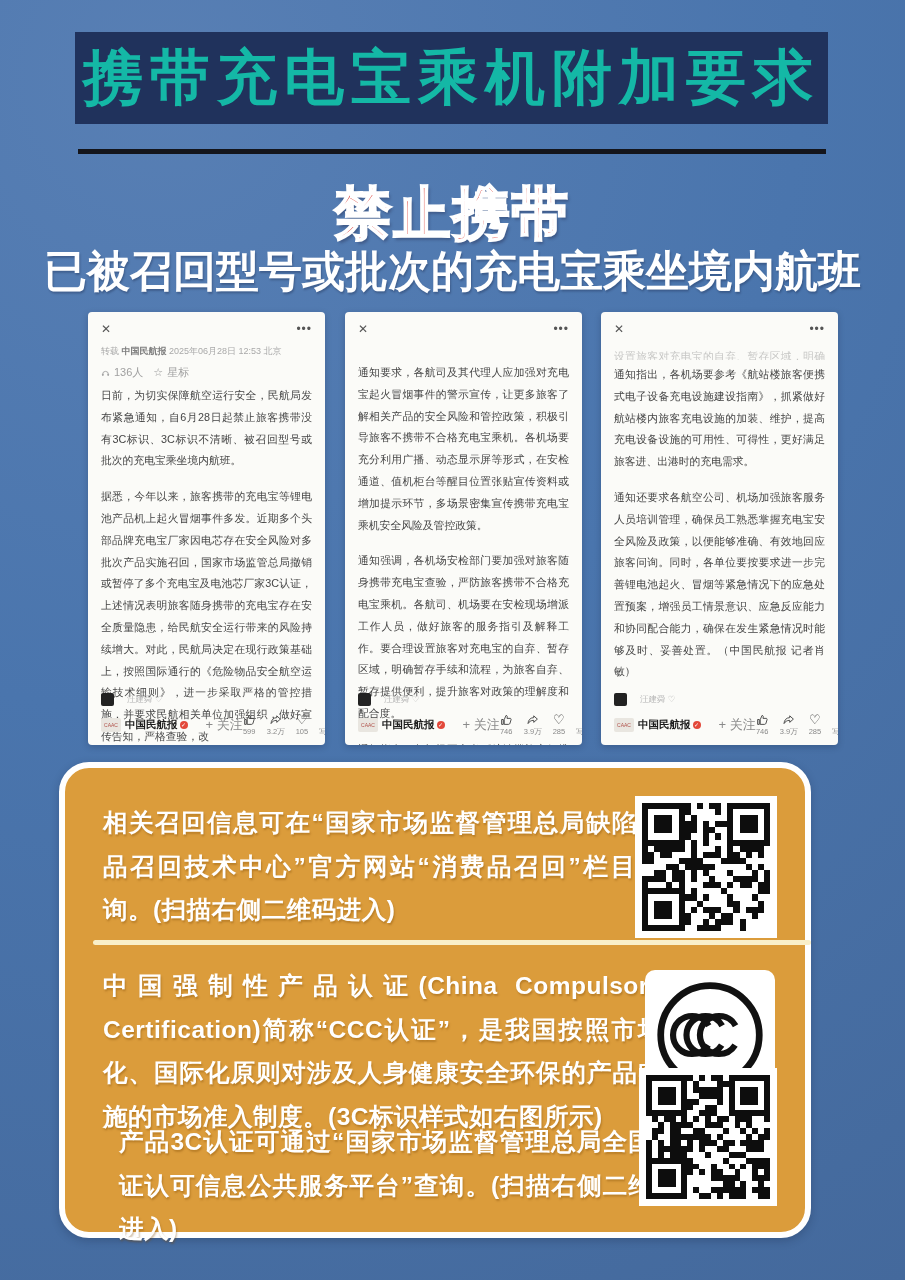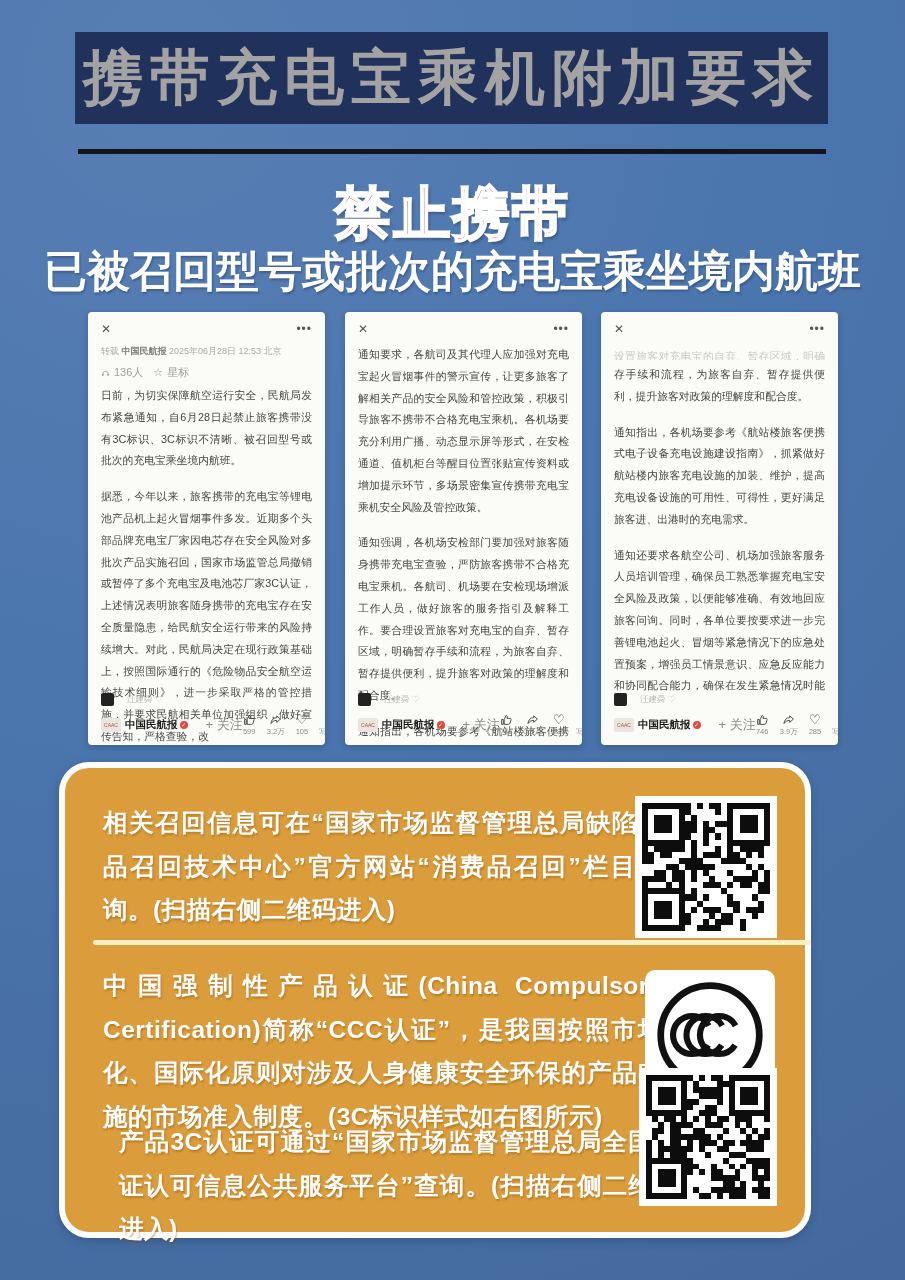--- a/index.html
+++ b/index.html
@@ -2,21 +2,21 @@
 <html><head>
 <meta charset="utf-8">
 <style>
   html,body{margin:0;padding:0;}
   body{font-family:"Liberation Sans","DejaVu Sans",sans-serif;}
   .poster{position:relative;width:905px;height:1280px;overflow:hidden;
           background:radial-gradient(circle at 18% 6%, #587fb4 0%, #4a75ad 45%, #44699c 100%);}
   
   .banner{position:absolute;left:75px;top:32px;width:753px;height:92px;background:#20325c;
           display:flex;align-items:center;justify-content:center;}
-  .banner h1{margin:0;color:#a3a3a3;font-size:60px;font-weight:900;letter-spacing:7px;white-space:nowrap;}
+  .banner h1{margin:0;color:#14b8a6;font-size:60px;font-weight:900;letter-spacing:7px;white-space:nowrap;}
   .rule{position:absolute;left:78px;top:149px;width:748px;height:5px;background:#14151b;}
   .ban-line1{position:absolute;left:0;top:176px;width:905px;display:flex;align-items:baseline;justify-content:center;white-space:nowrap;}
   .ban-red{color:#d5281e;font-size:57px;font-weight:900;letter-spacing:2px;
            -webkit-text-stroke:2px #ffffff;text-shadow:2px 3px 3px rgba(30,30,60,.35);}
   .ban-white{color:#fff;font-size:41px;font-weight:900;letter-spacing:1px;text-shadow:1px 2px 2px rgba(20,30,60,.3);}
   .ban-line2{position:absolute;left:0;top:243px;width:905px;text-align:center;color:#fff;
              font-size:43px;font-weight:900;letter-spacing:0px;white-space:nowrap;text-shadow:1px 2px 2px rgba(20,30,60,.3);}
   
   .card{position:absolute;top:312px;width:237px;height:433px;background:#fbfbf8;border-radius:4px;
         box-shadow:0 2px 6px rgba(20,30,60,.25);padding:10px 13px 8px 13px;box-sizing:border-box;overflow:hidden;}
@@ -140,21 +140,21 @@
         </span>
       </div>
     </div>
   </div>
 
   <div class="card c2">
     <div class="card-top">
       <span class="x-icon">✕</span>
       <span class="more-icon">•••</span>
     </div>
-    <div class="card-body" style="margin-top:8px">
+    <div class="card-body" style="margin-top:26px">
       <p>通知要求，各航司及其代理人应加强对充电宝起火冒烟事件的警示宣传，让更多旅客了解相关产品的安全风险和管控政策，积极引导旅客不携带不合格充电宝乘机。各机场要充分利用广播、动态显示屏等形式，在安检通道、值机柜台等醒目位置张贴宣传资料或增加提示环节，多场景密集宣传携带充电宝乘机安全风险及管控政策。</p>
       <p>通知强调，各机场安检部门要加强对旅客随身携带充电宝查验，严防旅客携带不合格充电宝乘机。各航司、机场要在安检现场增派工作人员，做好旅客的服务指引及解释工作。要合理设置旅客对充电宝的自弃、暂存区域，明确暂存手续和流程，为旅客自弃、暂存提供便利，提升旅客对政策的理解度和配合度。</p>
       <p>通知指出，各机场要参考《航站楼旅客便携式电子设备充电设施建设指南》，抓紧做好航站楼内旅客充电设施的加装、维护，提高充电设备设施的可用性、可得性，更好满足旅客进、</p>
     </div>
     <div class="card-foot">
       <div class="repost">
         <span class="ravatar"></span>
         <span>汪建舜 ♡</span>
       </div>
       <div class="foot-row">
@@ -195,21 +195,20 @@
     </div>
   </div>
 
   <div class="card c3">
     <div class="card-top">
       <span class="x-icon">✕</span>
       <span class="more-icon">•••</span>
     </div>
     <div class="card-body" style="margin-top:10px">
       <p class="clip-line" style="margin-bottom:4px">设置旅客对充电宝的自弃、暂存区域，明确暂</p>
-      <p>存手续和流程，为旅客自弃、暂存提供便利，提升旅客对政策的理解度和配合度。</p>
       <p>通知指出，各机场要参考《航站楼旅客便携式电子设备充电设施建设指南》，抓紧做好航站楼内旅客充电设施的加装、维护，提高充电设备设施的可用性、可得性，更好满足旅客进、出港时的充电需求。</p>
       <p style="margin-bottom:2px">通知还要求各航空公司、机场加强旅客服务人员培训管理，确保员工熟悉掌握充电宝安全风险及政策，以便能够准确、有效地回应旅客问询。同时，各单位要按要求进一步完善锂电池起火、冒烟等紧急情况下的应急处置预案，增强员工情景意识、应急反应能力和协同配合能力，确保在发生紧急情况时能够及时、妥善处置。（中国民航报 记者肖敏）</p>
 
     </div>
     <div class="card-foot" style="background:#fbfbf8">
       <div class="repost">
         <span class="ravatar"></span>
         <span>汪建舜 ♡</span>
       </div>
       <div class="foot-row">

